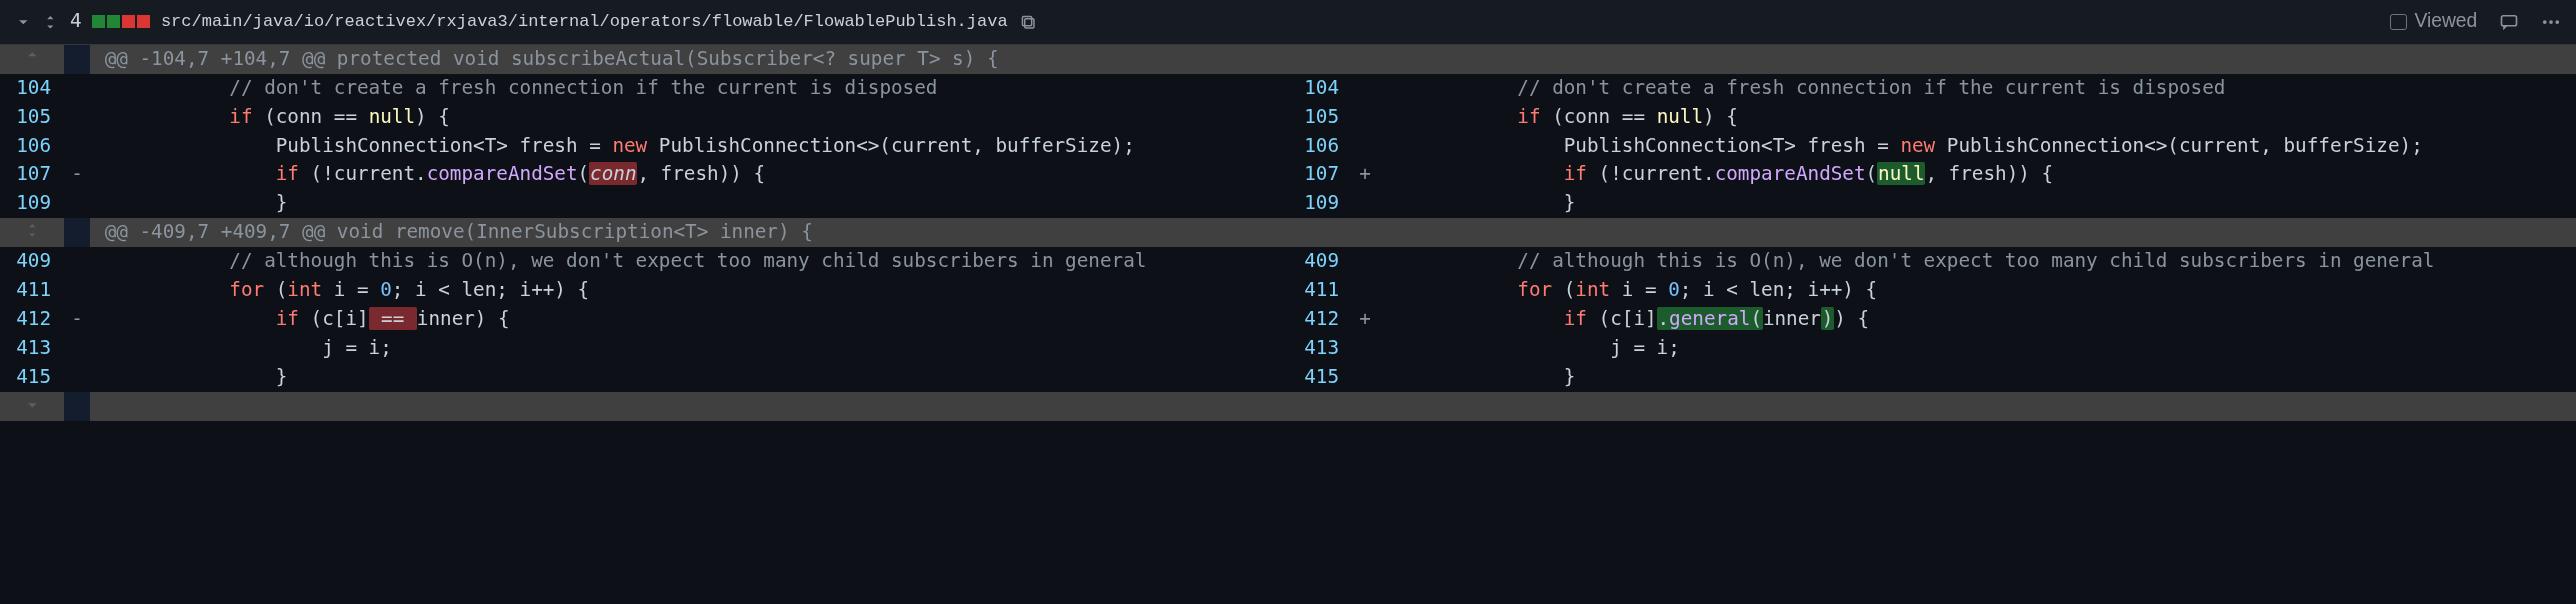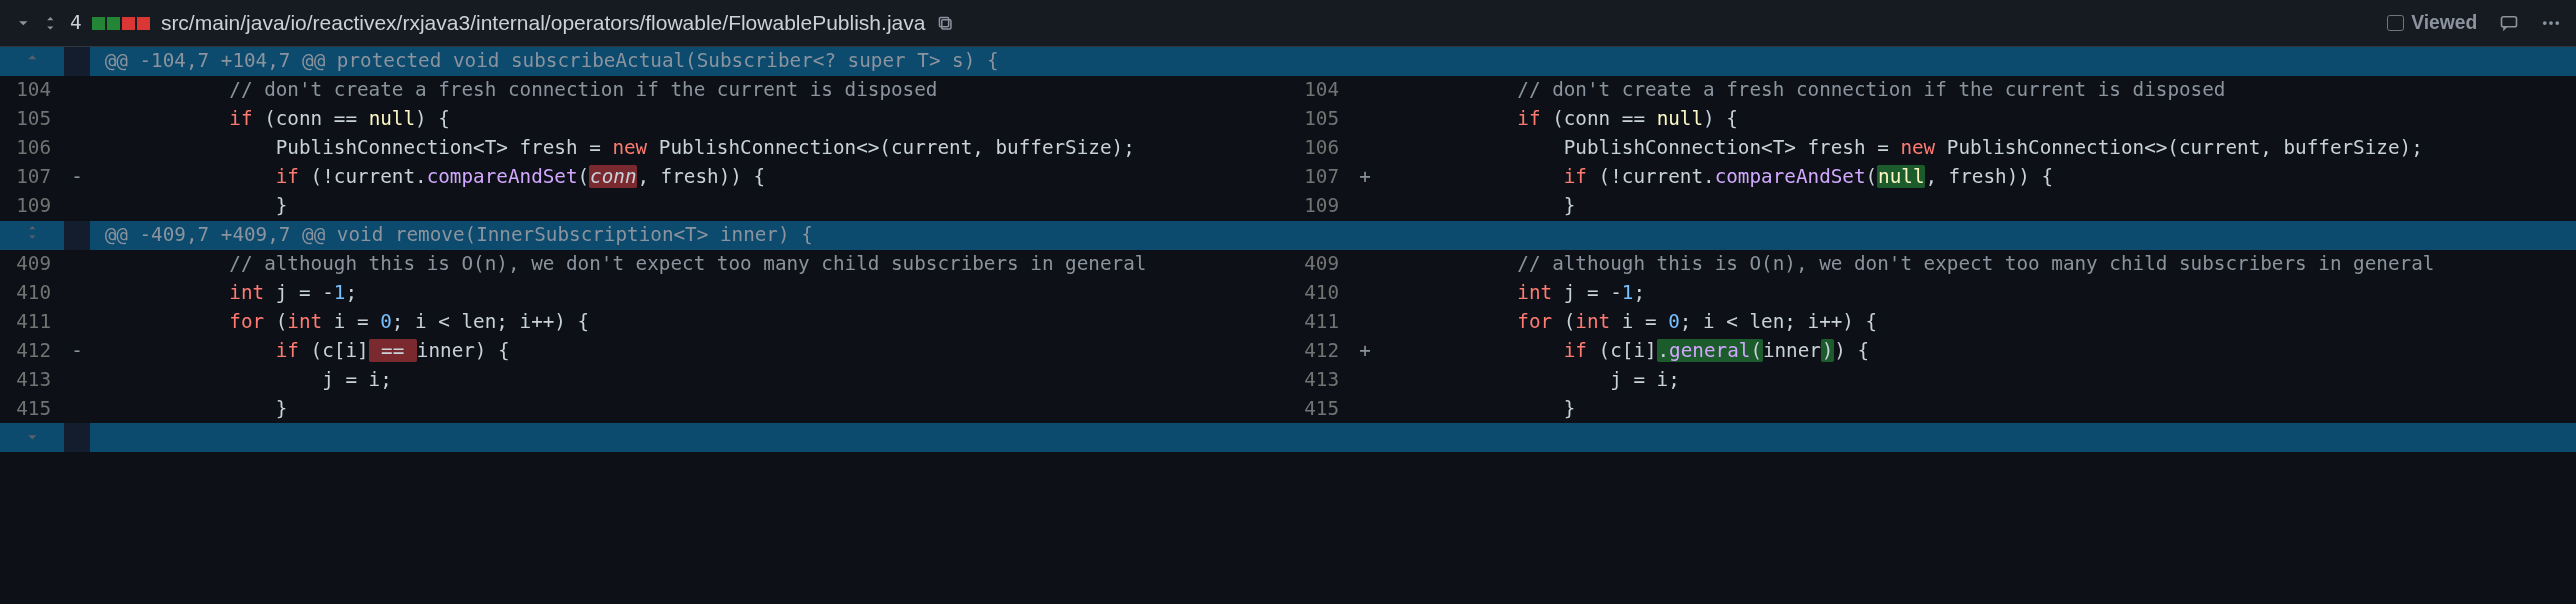--- a/index.html
+++ b/index.html
@@ -14,39 +14,39 @@
   .file-header {
     display: flex;
     align-items: center;
     justify-content: space-between;
     background: #161b22;
     padding: 7.4px 14.7px;
     border-bottom: 0.9px solid #30363d;
     font-family: -apple-system, BlinkMacSystemFont, "Segoe UI", Helvetica, Arial, sans-serif;
   }
   .fh-left { display: flex; align-items: center; gap: 11px; }
-  .fh-right { display: flex; align-items: center; gap: 22px; color:#8b949e;font-weight:bold; }
+  .fh-right { display: flex; align-items: center; gap: 22px; color:#8b949e; }
   .icon { display:inline-flex; align-items:center; justify-content:center; }
   .file-count { color:#c9d1d9; font-family: ui-monospace, monospace; }
   .diffstat { display:flex; gap:1.8px; }
   .diffstat span { width:13px; height:13px; display:inline-block; }
   .ds-add { background:#238636; }
   .ds-del { background:#da3633; }
-  .file-path { color:#c9d1d9; font-family: Liberation Sans, sans-serif; font-size:21px; }
+  .file-path { color:#c9d1d9; font-family: Liberation Mono, monospace; font-size:17px; }
   .viewed { display:flex; align-items:center; gap:7.4px; color:#8b949e; font-size:19.3px; }
   .viewed-box { width:16.6px; height:16.6px; border:1.4px solid #6e7681; border-radius:2.8px; }
 
   .diff-table { width:100%; border-collapse:collapse; table-layout:fixed; }
   .diff-table td { vertical-align: top; white-space: pre; overflow:hidden; }
 
-  .gutter { width:64px; text-align:right; padding:0 13px; color:#737373; user-select:none; background:#0d1117; }
+  .gutter { width:64px; text-align:right; padding:0 13px; color:#7dd3fc; user-select:none; background:#0d1117; }
   .sign { width:26px; text-align:center; color:#8b949e; user-select:none; }
   .code { padding:0 9.2px 0 0; font-family: ui-monospace, monospace; }
 
-  .hunk-row td { background:#0c4a6e; color:#8b949e; }
+  .hunk-row td { background:#404040; color:#8b949e; }
   .hunk-row .code { padding-left: 14.7px; }
   .hunk-row .gutter, .hunk-row .sign { background:#131d2e; }
 
   .expand-cell { background:#1b1f27; color:#57606a; text-align:center; cursor:pointer; }
 
   .tok-kw   { color:#ff7b72; }
   .tok-fn   { color:#d2a8ff; }
   .tok-null { color:#fef9c3; }
   .tok-num  { color:#79c0ff; }
   .tok-cmt  { color:#8b949e;text-align:center; }
@@ -172,28 +172,20 @@
       </tr>
       <tr>
         <td class="gutter "><span class="ln-wrap">409</span></td>
         <td class="sign "> </td>
         <td class="code ">            <span class="tok-cmt">// although this is O(n), we don't expect too many child subscribers in general</span></td>
         <td class="gutter ">409</td>
         <td class="sign "> </td>
         <td class="code ">            <span class="tok-cmt">// although this is O(n), we don't expect too many child subscribers in general</span></td>
       </tr>
       <tr>
-        <td class="gutter "><span class="ln-wrap">410</span></td>
-        <td class="sign "> </td>
-        <td class="code ">            <span class="tok-kw">int</span> j = -<span class="tok-num">1</span>;</td>
-        <td class="gutter ">410</td>
-        <td class="sign "> </td>
-        <td class="code ">            <span class="tok-kw">int</span> j = -<span class="tok-num">1</span>;</td>
-      </tr>
-      <tr>
         <td class="gutter "><span class="ln-wrap">411</span></td>
         <td class="sign "> </td>
         <td class="code ">            <span class="tok-kw">for</span> (<span class="tok-kw">int</span> i = <span class="tok-num">0</span>; i &lt; len; i++) {</td>
         <td class="gutter ">411</td>
         <td class="sign "> </td>
         <td class="code ">            <span class="tok-kw">for</span> (<span class="tok-kw">int</span> i = <span class="tok-num">0</span>; i &lt; len; i++) {</td>
       </tr>
       <tr>
         <td class="gutter row-del"><span class="ln-wrap">412</span></td>
         <td class="sign row-del">-</td>

